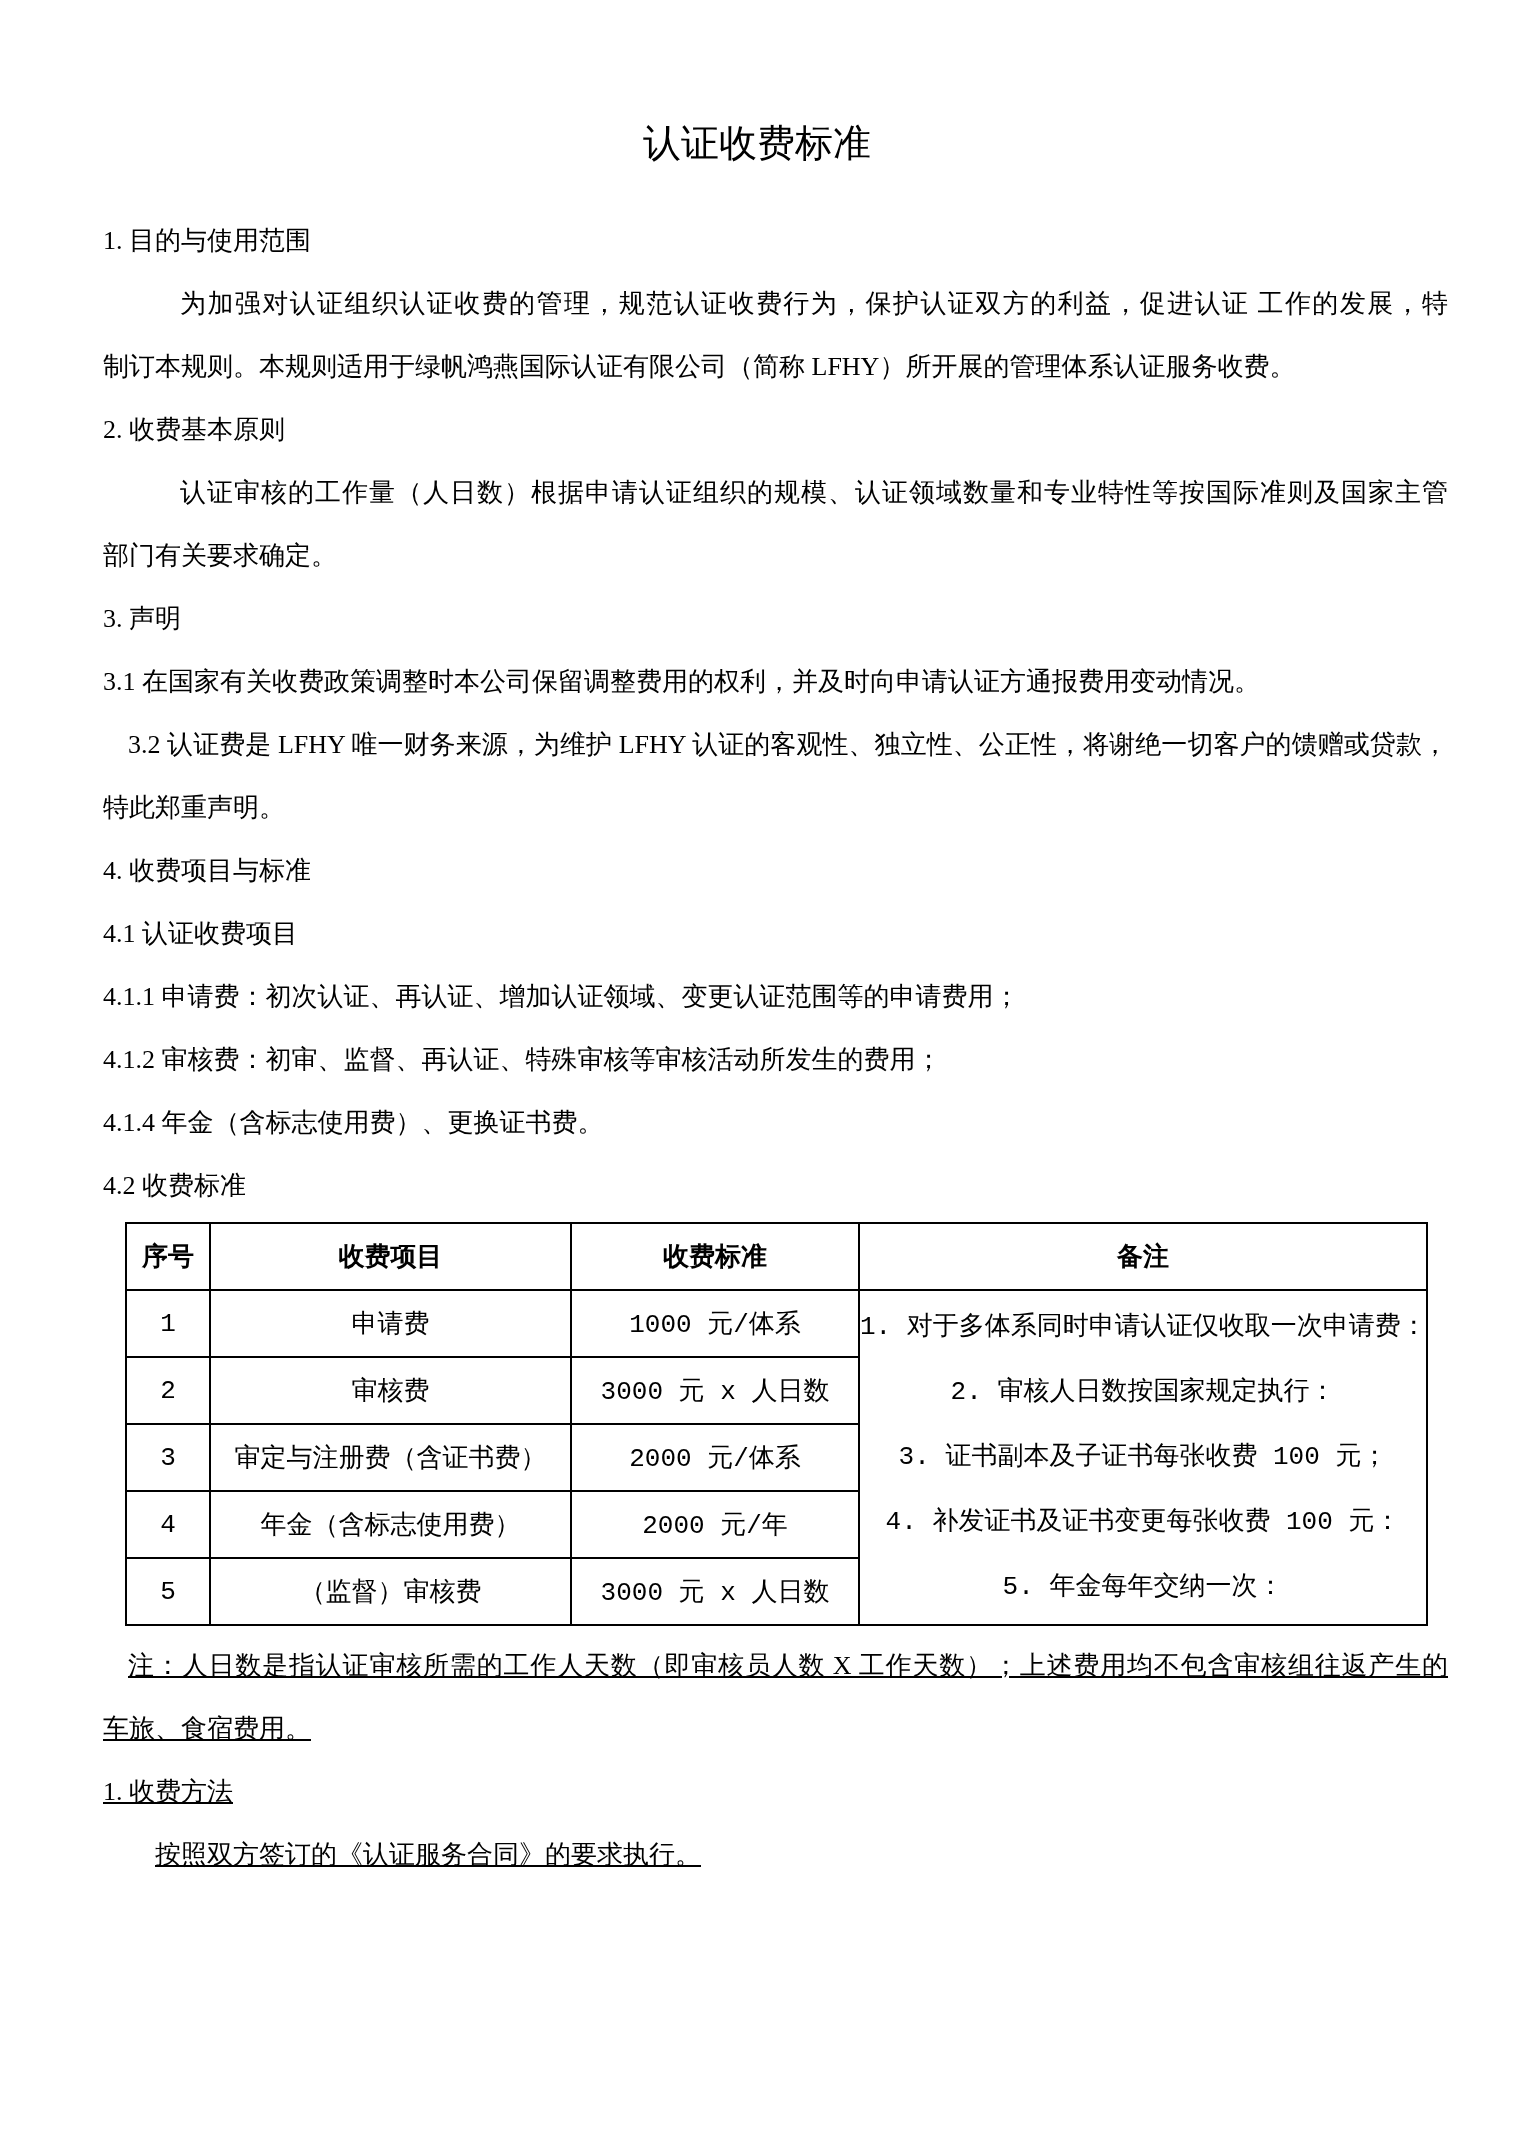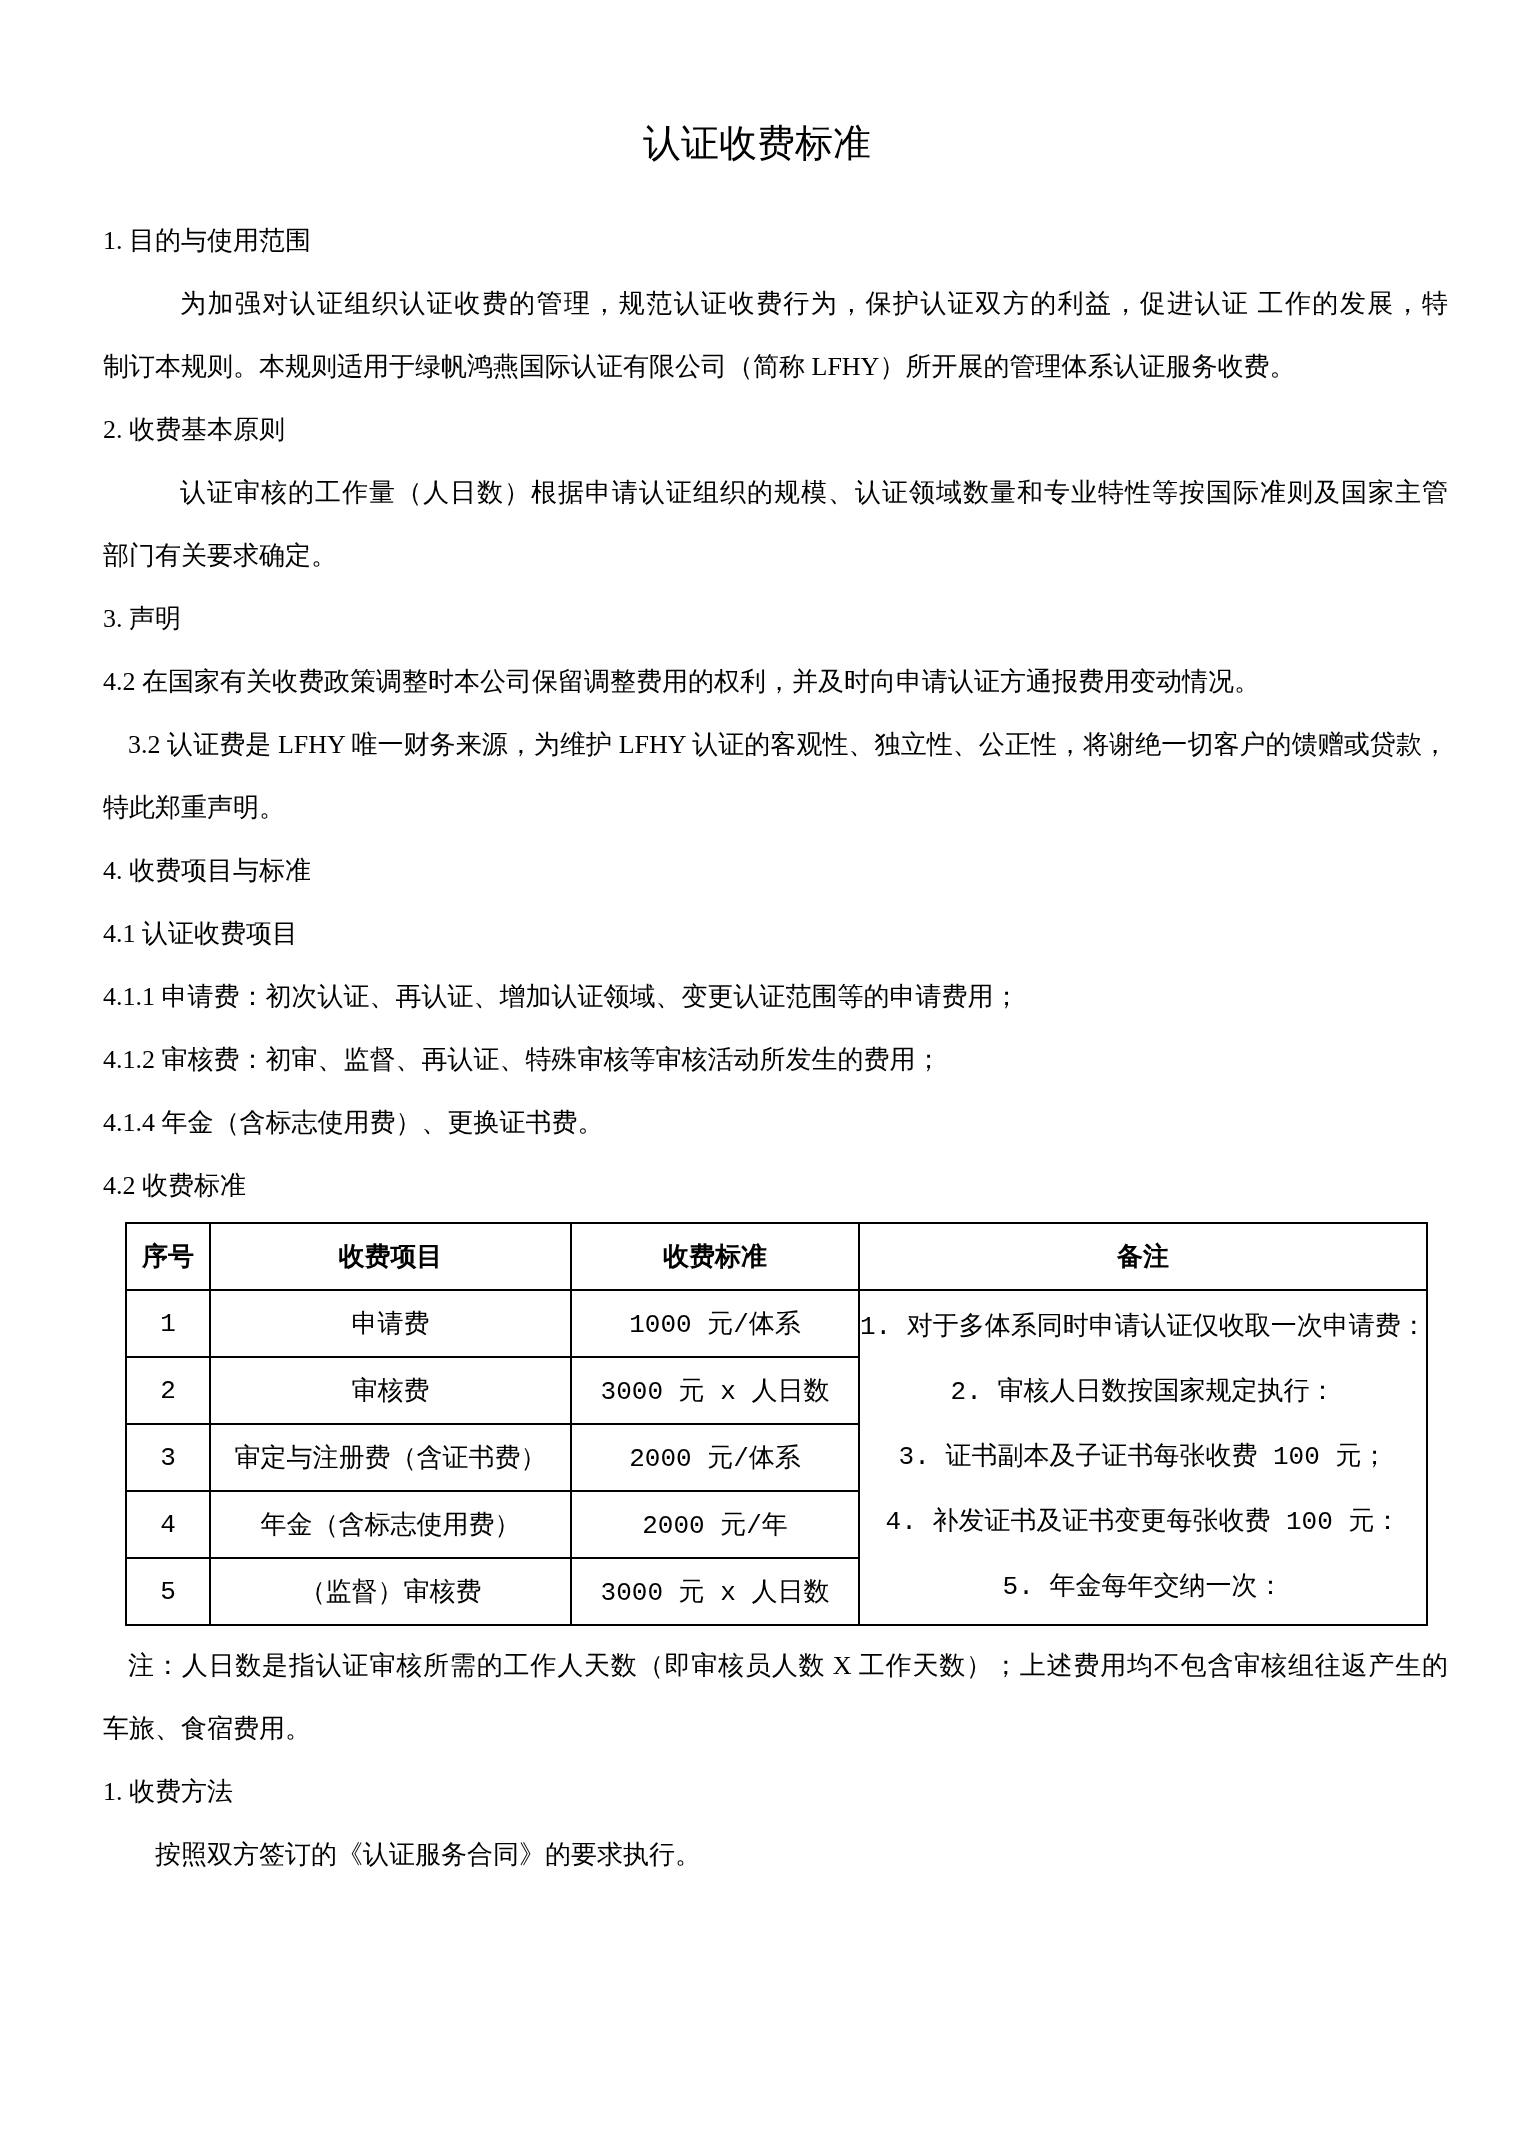--- a/index.html
+++ b/index.html
@@ -55,21 +55,21 @@
   td.remarks {
     text-align:left;
     vertical-align:top;
     padding-left:12px;
   }
   .remark-line {
     height:65px;
     line-height:65px;
     white-space:nowrap;
   }
-  .after { margin-top:8px; }
+  .after { margin-top:8px;text-decoration:underline; }
 </style>
 </head>
 <body>
 
 <div class="page">
 
   <h1 class="title">认证收费标准</h1>
 
   <div class="doc">
 
@@ -86,21 +86,21 @@
     </div>
     <div class="para">
       <div class="line fill ind">认证审核的工作量（人日数）根据申请认证组织的规模、认证领域数量和专业特性等按国际准则及国家主管</div>
       <div class="line">部门有关要求确定。</div>
     </div>
 
     <div class="para">
       <div class="line">3. 声明</div>
     </div>
     <div class="para">
-      <div class="line">4.2 在国家有关收费政策调整时本公司保留调整费用的权利，并及时向申请认证方通报费用变动情况。</div>
+      <div class="line">3.1 在国家有关收费政策调整时本公司保留调整费用的权利，并及时向申请认证方通报费用变动情况。</div>
     </div>
     <div class="para">
       <div class="line fill">3.2 认证费是 LFHY 唯一财务来源，为维护 LFHY 认证的客观性、独立性、公正性，将谢绝一切客户的馈赠或贷款，</div>
       <div class="line">特此郑重声明。</div>
     </div>
 
     <div class="para">
       <div class="line">4. 收费项目与标准</div>
     </div>
     <div class="para">

